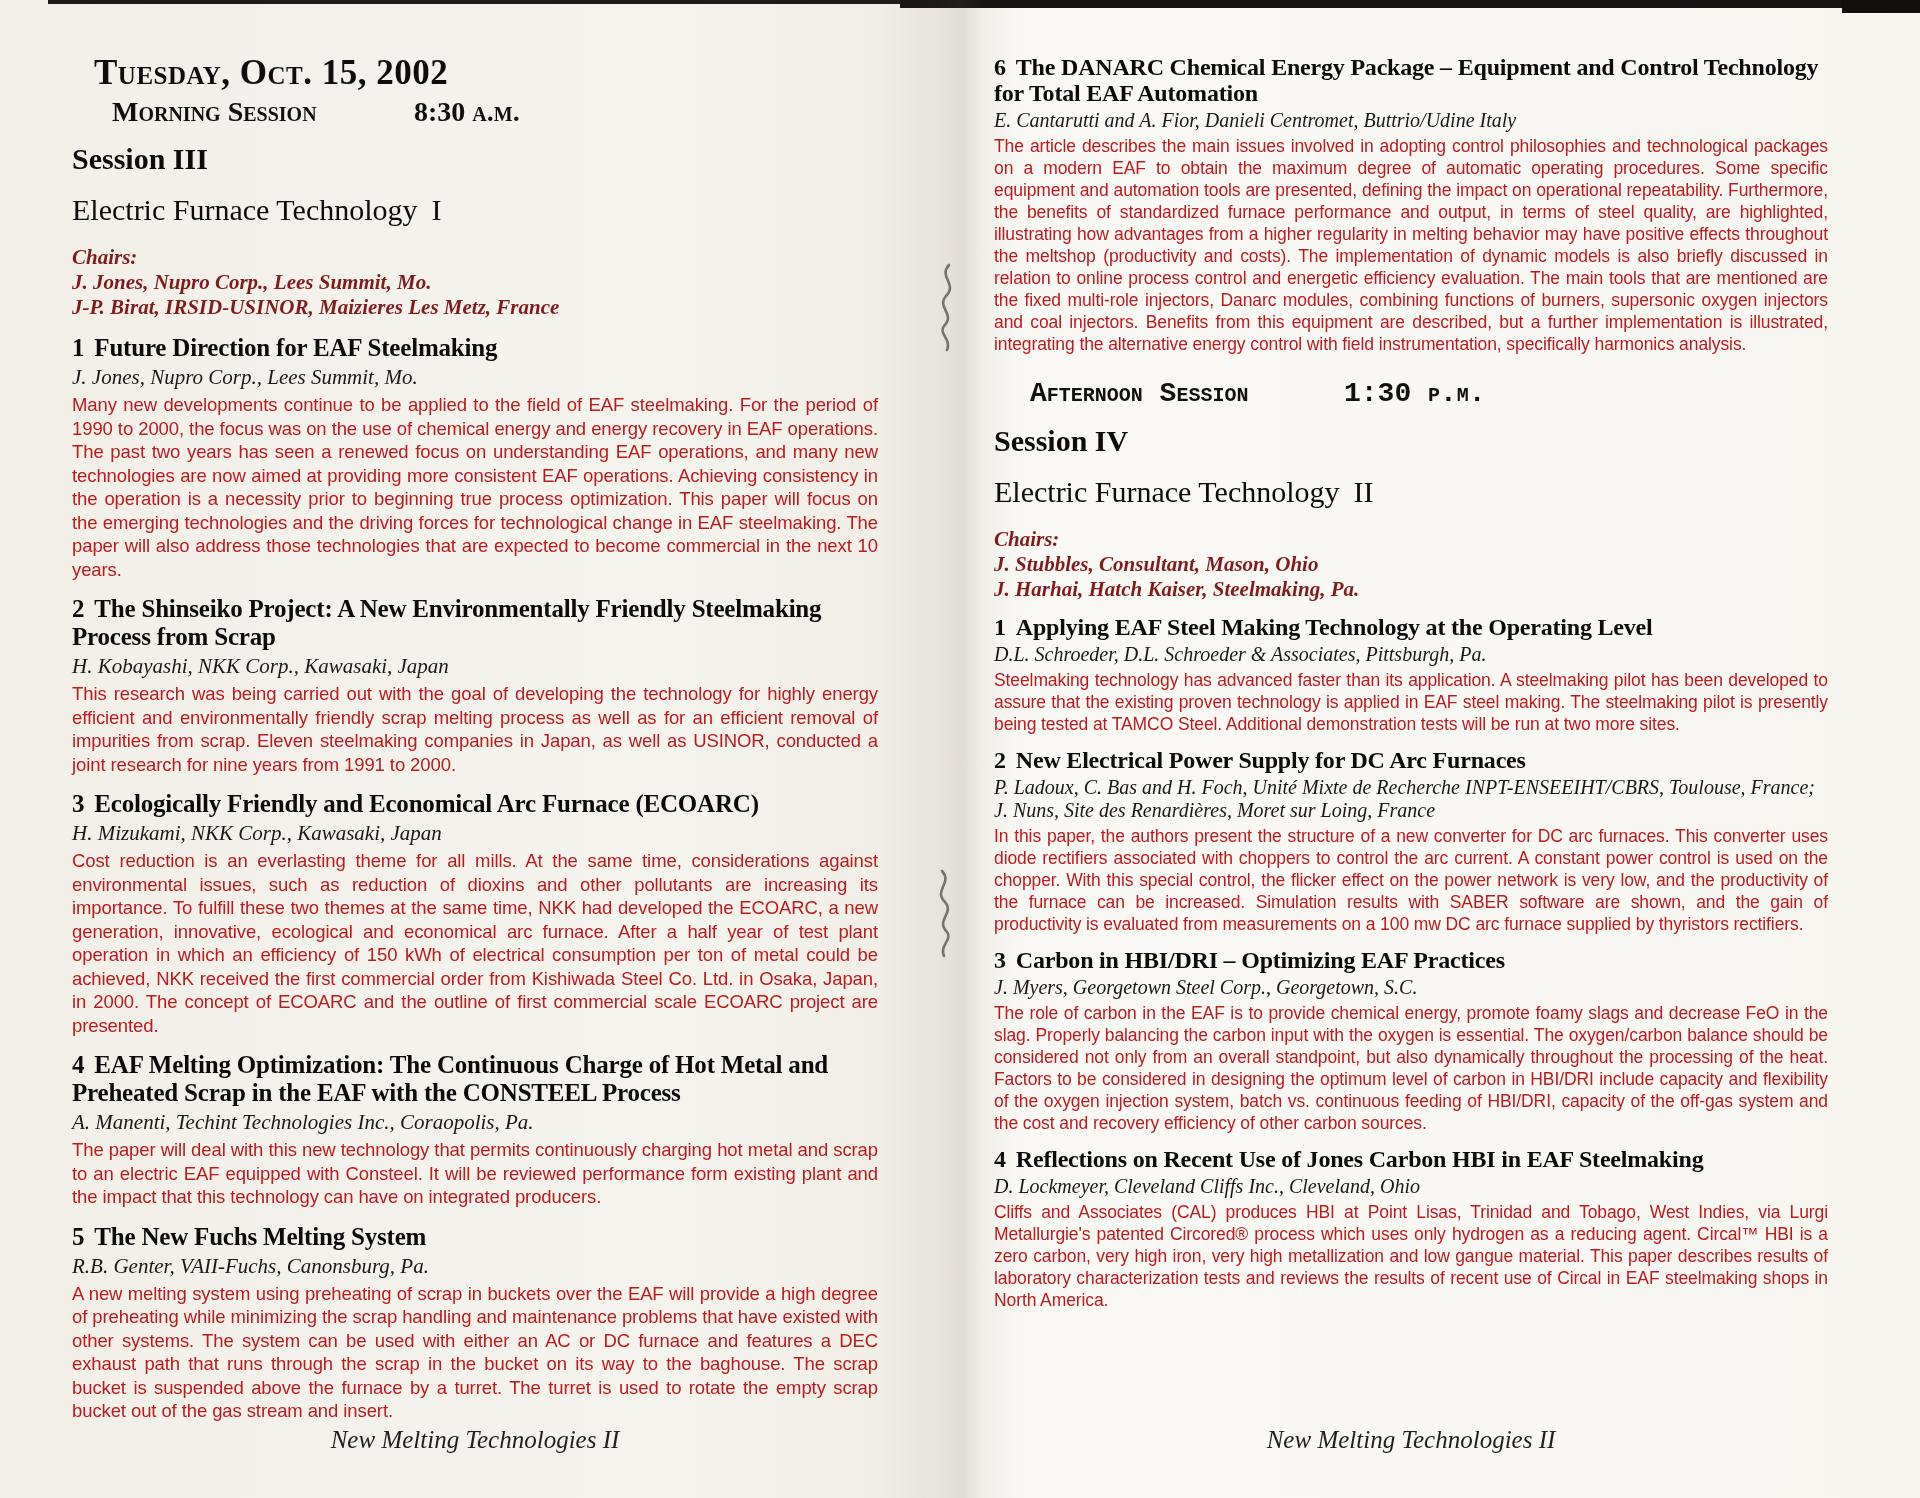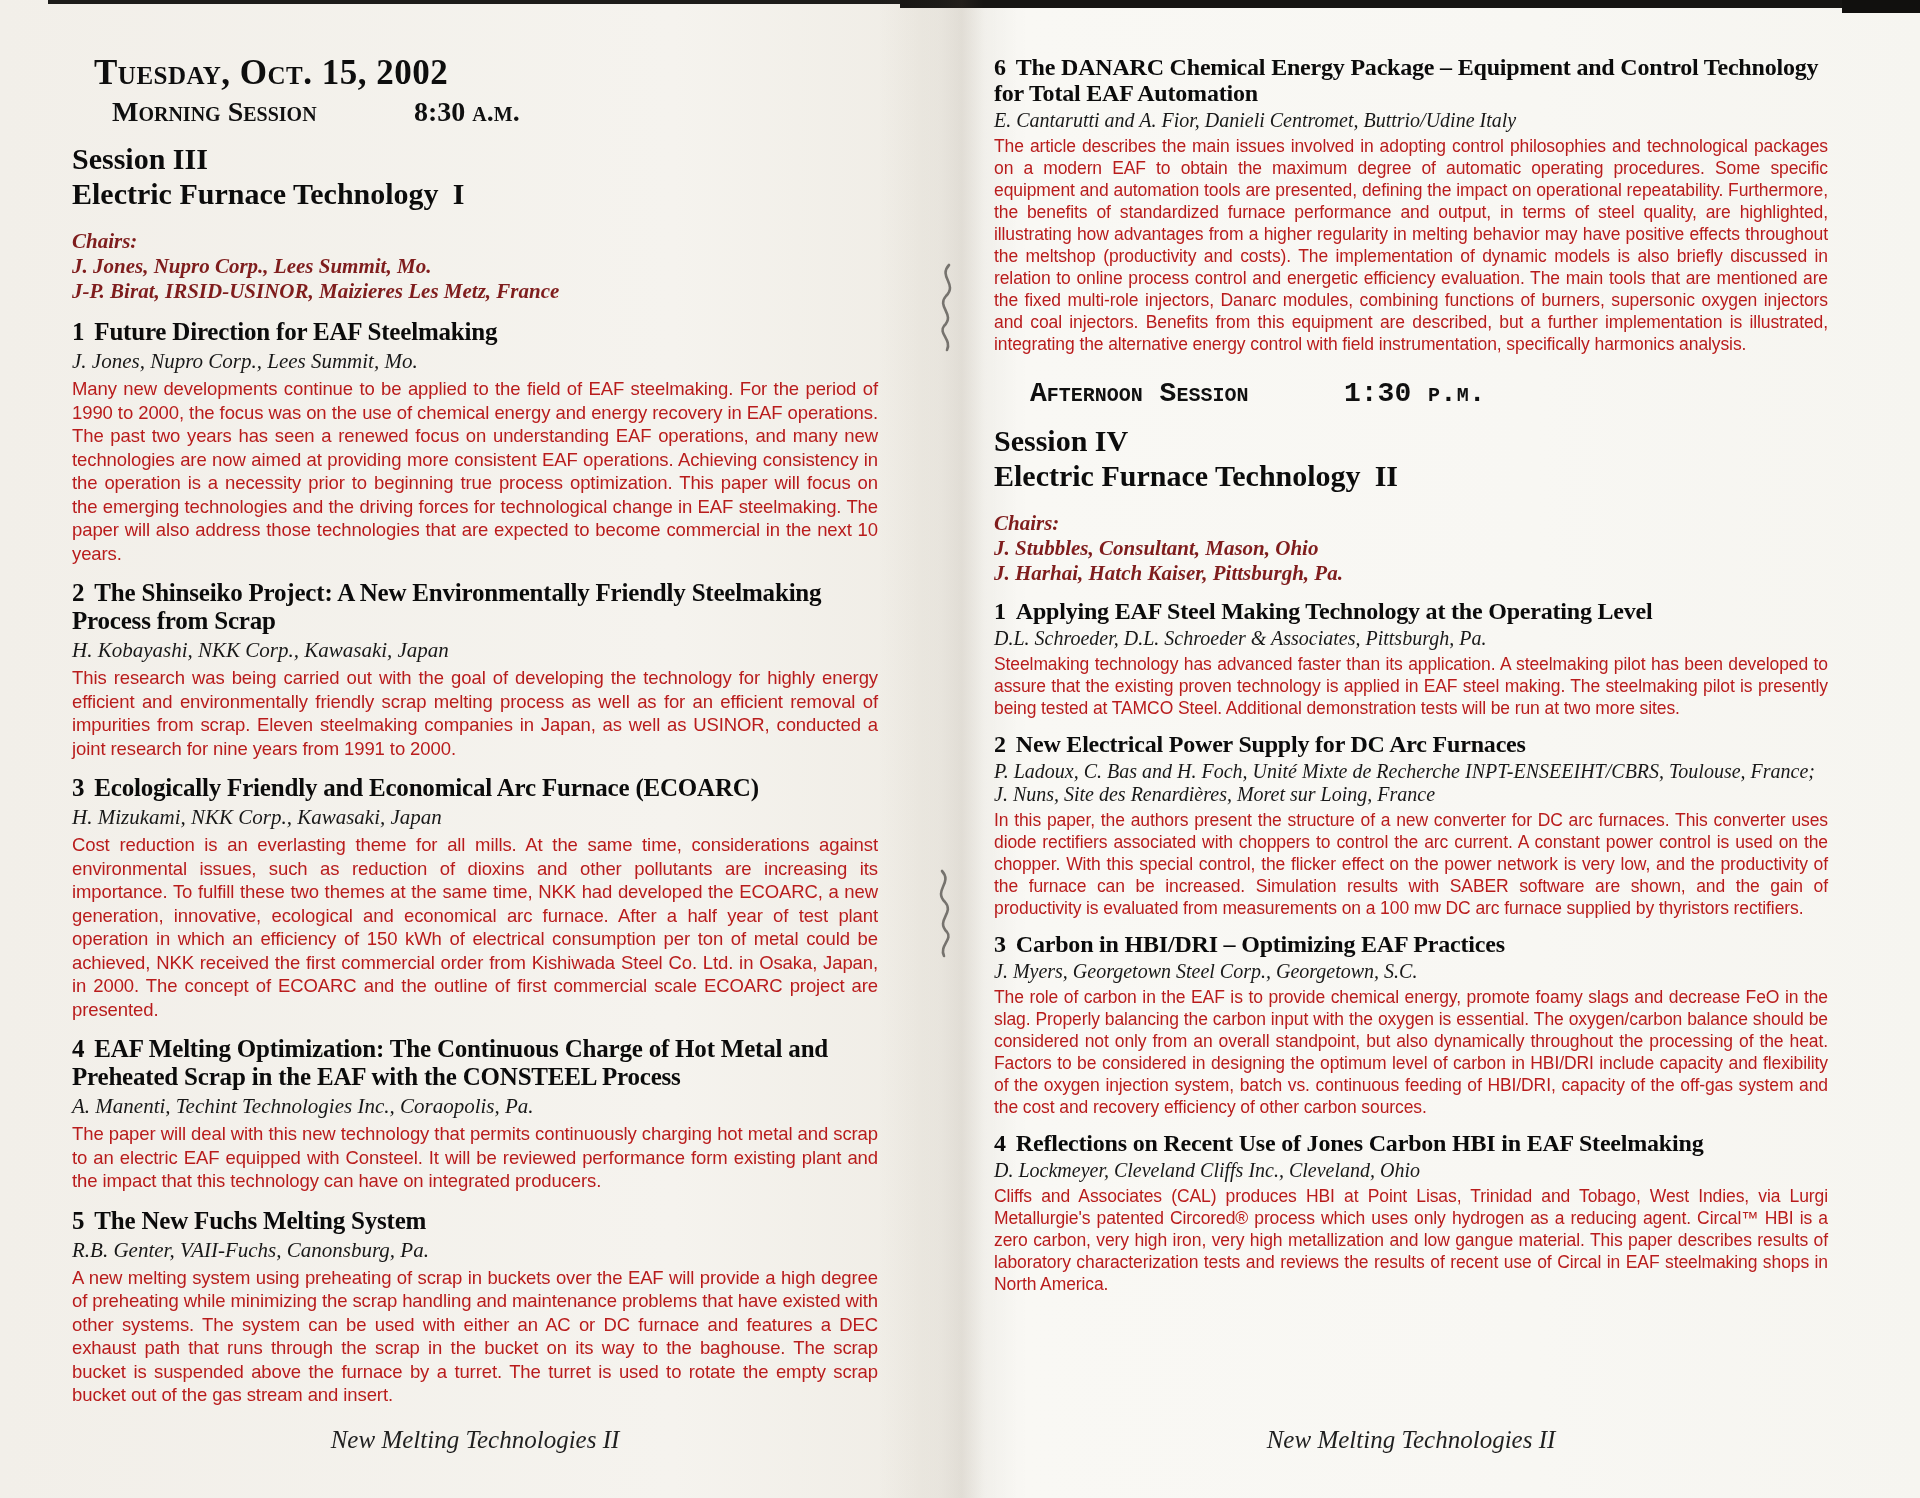--- a/index.html
+++ b/index.html
@@ -12,21 +12,21 @@
   #pageL{left:72px;width:806px;padding-top:54px;}
   #pageR{left:994px;width:834px;padding-top:54px;}
 
   .date{font-family:"Liberation Serif",serif;font-weight:700;font-variant:small-caps;
         font-size:35px;line-height:38px;letter-spacing:0.5px;color:#0e0e0e;margin-left:22px;}
   .sessrow{display:flex;margin-top:5px;padding-left:40px;
            font-family:"Liberation Serif",serif;font-weight:700;font-variant:small-caps;
            font-size:28px;line-height:30px;color:#101010;}
   .sessrow .slabel{width:302px;}
   .sessnum{font-family:"Liberation Serif",serif;font-weight:700;font-size:30px;line-height:32px;color:#0c0c0c;margin-top:16px;}
-  .sesstitle{font-family:"Liberation Serif",serif;font-weight:700;font-size:30px;line-height:34px;color:#0c0c0c;margin-top:2px;}
+  .sesstitle{font-family:"Liberation Serif",serif;font-weight:400;font-size:30px;line-height:34px;color:#0c0c0c;margin-top:18px;}
   .numeral{margin-left:14px;}
   .chairs{margin-top:18px;font-family:"Liberation Serif",serif;font-style:italic;
           font-size:21px;line-height:25px;color:#7f1d1d;font-weight:bold;}
   .abs{margin-top:14px;}
   .abs h3{font-family:"Liberation Serif",serif;font-weight:700;font-size:25px;line-height:28px;
           letter-spacing:-0.2px;color:#0b0b0b;margin:0;}
   .abs h3 .num{margin-right:10px;}
   .authors{font-family:"Liberation Serif",serif;font-style:italic;font-size:21px;line-height:25px;
            color:#181818;margin:3px 0 3px;}
   .abs p.body{margin:0;text-align:justify;font-size:18.5px;line-height:23.5px;letter-spacing:-0.1px;color:#b91c1c;}
@@ -117,21 +117,21 @@
 
   <div class="sessrow">
     <span class="slabel">Afternoon Session</span>
     <span class="stime">1:30 p.m.</span>
   </div>
   <div class="sessnum">Session IV</div>
   <div class="sesstitle"><span>Electric Furnace Technology</span><span class="numeral">II</span></div>
   <div class="chairs">
     <div>Chairs:</div>
     <div>J. Stubbles, Consultant, Mason, Ohio</div>
-    <div>J. Harhai, Hatch Kaiser, Pittsburgh, Pa.</div>
+    <div>J. Harhai, Hatch Kaiser, Steelmaking, Pa.</div>
   </div>
 
   <div class="abs">
     <h3><span class="num">1</span><span>Applying EAF Steel Making Technology at the Operating Level</span></h3>
     <div class="authors">D.L. Schroeder, D.L. Schroeder &amp; Associates, Pittsburgh, Pa.</div>
     <p class="body">Steelmaking technology has advanced faster than its application. A steelmaking pilot has been developed to assure that the existing proven technology is applied in EAF steel making. The steelmaking pilot is presently being tested at TAMCO Steel. Additional demonstration tests will be run at two more sites.</p>
   </div>
   <div class="abs">
     <h3><span class="num">2</span><span>New Electrical Power Supply for DC Arc Furnaces</span></h3>
     <div class="authors">P. Ladoux, C. Bas and H. Foch, Unité Mixte de Recherche INPT-ENSEEIHT/CBRS, Toulouse, France; J. Nuns, Site des Renardières, Moret sur Loing, France</div>

